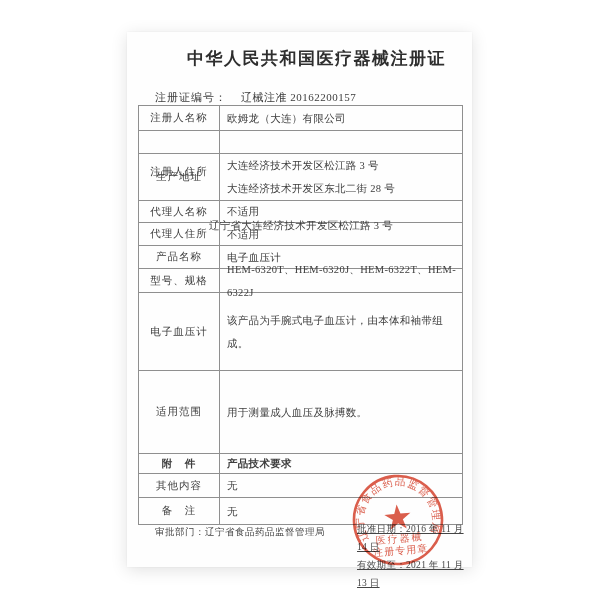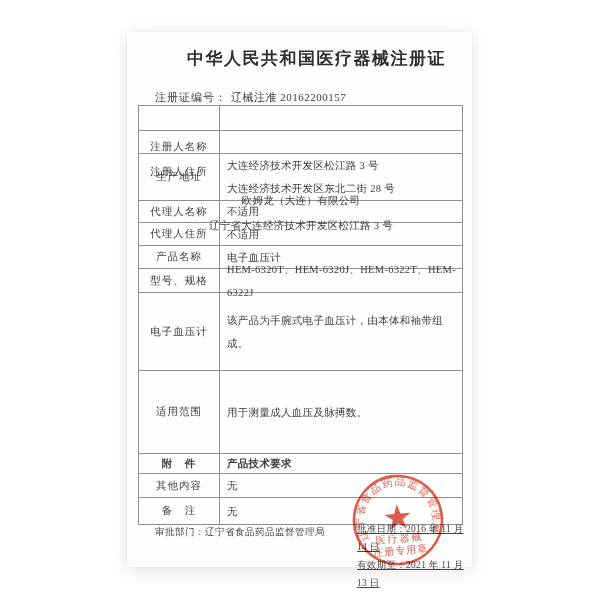--- a/index.html
+++ b/index.html
@@ -3,31 +3,31 @@
 <meta charset="utf-8">
 <style>
   html,body{margin:0;padding:0;width:600px;height:600px;background:#ffffff;overflow:hidden;
     font-family:"Liberation Serif","DejaVu Serif",serif;}
   .sheet{position:absolute;left:127px;top:32px;width:345px;height:535px;background:#fefefe;
     box-shadow:0 3px 16px rgba(0,0,0,0.12), 0 0 2px rgba(0,0,0,0.05);}
   .title{position:absolute;top:15px;left:17px;width:100%;text-align:center;font-size:17px;
     font-weight:bold;letter-spacing:1.5px;color:#2e2e2e;}
   .regline{position:absolute;top:58px;left:28px;font-size:11px;color:#3d3d3d;}
   .regline .lbl{letter-spacing:1px;}
-  .regline .val{margin-left:4px;letter-spacing:0.5px;}
+  .regline .val{margin-left:14px;letter-spacing:0.5px;}
   .cert-table{position:absolute;left:11px;top:73px;width:325px;box-sizing:border-box;
     border:1px solid #8f8f8f;background:transparent;}
   .trow{display:flex;box-sizing:border-box;border-bottom:1px solid #8f8f8f;align-items:center;}
   .trow:last-child{border-bottom:none;}
   .tlabel{width:81px;flex:0 0 81px;box-sizing:border-box;border-right:1px solid #8f8f8f;
     text-align:center;font-size:10.5px;color:#3d3d3d;letter-spacing:1px;align-self:stretch;
     display:flex;align-items:center;justify-content:center;}
   .tvalue{flex:1;font-size:10.5px;color:#3d3d3d;padding:2px 6px 2px 7px;white-space:pre-line;
     line-height:23px;letter-spacing:0.3px;}
-  .r0{height:25px;flex-direction:column;} .r1{height:23px;flex-direction:column;} .r2{height:47px;} .r3{height:22px;} .r4{height:23px;}
+  .r0{height:25px;} .r1{height:23px;flex-direction:column;} .r2{height:47px;} .r3{height:22px;} .r4{height:23px;}
   .r5{height:23px;} .r6{height:24px;} .r7{height:78px;} .r8{height:83px;} .r9{height:20px;font-weight:bold;}
   .r10{height:24px;} .r11{height:26px;}
   .footer-approval{position:absolute;left:28px;top:494px;font-size:9.5px;color:#454545;letter-spacing:0.5px;}
   .footer-dates{position:absolute;left:230px;top:488px;font-size:9.5px;color:#454545;line-height:18px;letter-spacing:0.3px;text-decoration:underline;}
   .seal{position:absolute;left:206px;top:423px;width:130px;height:130px;
     mix-blend-mode:multiply;opacity:0.85;transform:rotate(-5deg);pointer-events:none;}
   .seal text{font-family:"Liberation Serif","DejaVu Serif",serif;}
 </style>
 </head>
 <body>

